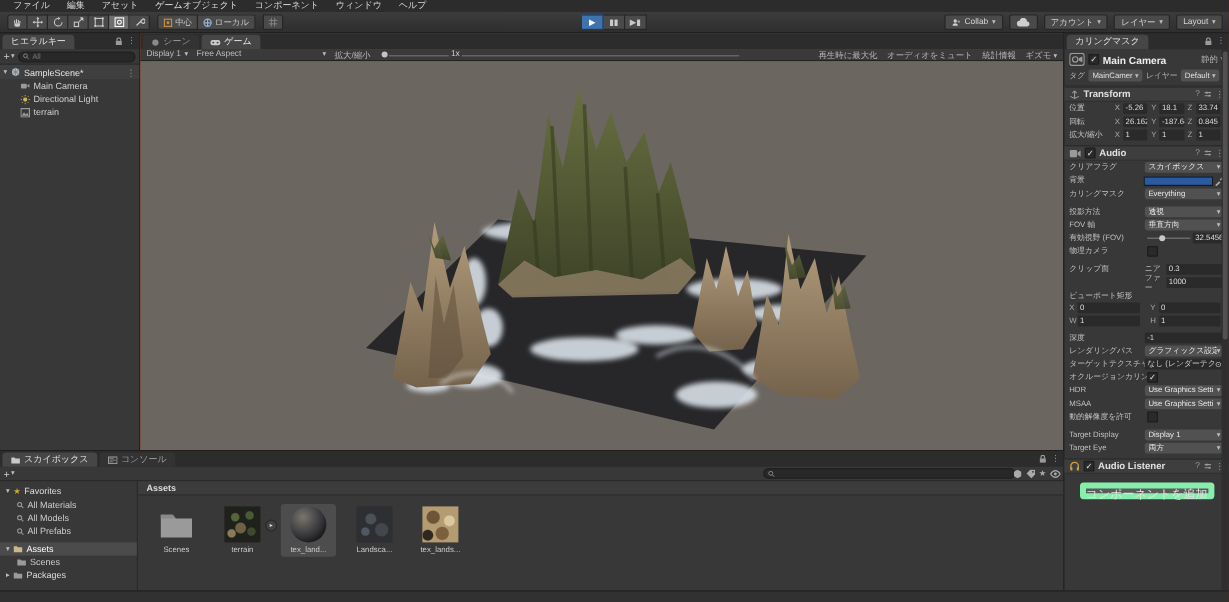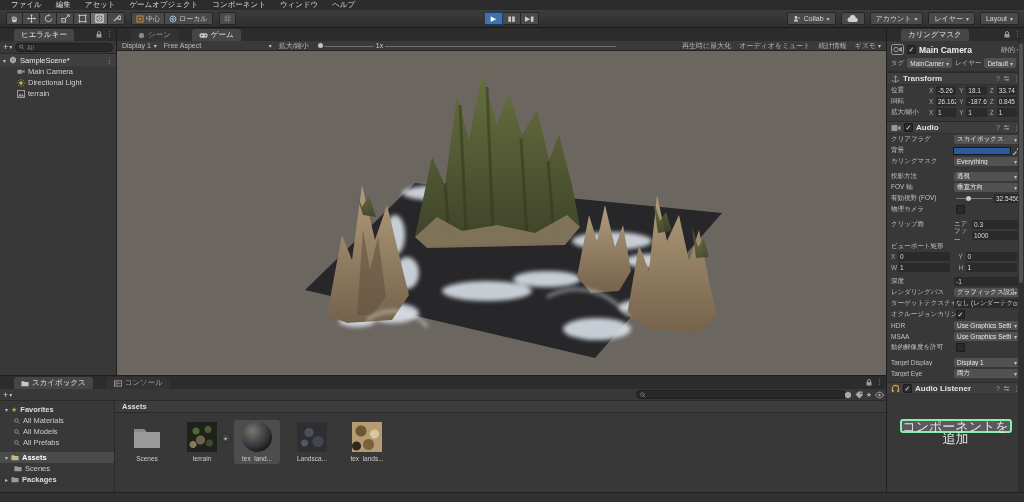--- a/index.html
+++ b/index.html
@@ -20,21 +20,21 @@
   .tbtn.txt{width:auto;padding:0 4px;gap:2px;font-size:7px;white-space:nowrap}
   .tbtn.dim{color:#8a8a8a}
   #playgrp{position:absolute;left:50%;transform:translateX(-50%);display:flex}
   #playgrp .tbtn{width:18px;font-size:7px}
   #playgrp .tbtn.on{background:#3e73ae;border-color:#1d3b5e;color:#fff}
   #rightgrp{margin-left:auto;display:flex;align-items:center;gap:5px;margin-right:5px}
   .rbtn{height:13px;background:#4a4a4a;border:1px solid #262626;border-radius:2px;display:flex;align-items:center;padding:0 5px;gap:3px;font-size:7px;color:#d6d6d6;white-space:nowrap}
   .caret{font-size:6px;color:#bdbdbd}
   
   .tabbar{height:13px;background:#2c2c2c;display:flex;align-items:flex-end;position:relative}
-  .tab{height:12px;padding:0 7px;display:flex;align-items:center;gap:3px;font-size:7.5px;color:#9d9d9d;background:#333;border-radius:3px 3px 0 0;margin-left:14px;white-space:nowrap}
+  .tab{height:12px;padding:0 7px;display:flex;align-items:center;gap:3px;font-size:7.5px;color:#9d9d9d;background:#333;border-radius:3px 3px 0 0;margin-left:2px;white-space:nowrap}
   .tab.active{background:#464646;color:#e2e2e2}
   .tabicons{position:absolute;right:3px;top:2px;display:flex;align-items:center;gap:4px;color:#9a9a9a;font-size:7px}
   
   #hier{top:28px;left:0;width:117px;height:347px;background:#383838;border-right:1px solid #1f1f1f}
   .htb{height:13px;display:flex;align-items:center;padding:0 3px;gap:3px;border-bottom:1px solid #2a2a2a}
   .plusbtn{display:flex;align-items:center;gap:1px;color:#ccc;font-size:9px;line-height:8px}
   .search{flex:1;height:9px;background:#282828;border:1px solid #1f1f1f;border-radius:5px;display:flex;align-items:center;padding:0 3px;gap:2px}
   .search input{background:none;border:none;outline:none;color:#ddd;font-size:6.5px;width:100%;font-family:inherit}
   .search input::placeholder{color:#777}
   .scenerow{height:12px;background:#3f3f3f;display:flex;align-items:center;gap:3px;padding:0 3px;font-size:7.5px;color:#e6e6e6;position:relative}
@@ -76,33 +76,33 @@
   .swatch{width:58px;height:8px;background:#2a5aa0;border:1px solid #191919;flex:none}
   .slwrap{display:flex;align-items:center;gap:2px;flex:none}
   .sltrack{position:relative;width:36px;height:8px}
   .sltrack .ln{position:absolute;left:0;right:0;top:3.5px;height:1px;background:#777}
   .sltrack .kb{position:absolute;left:10px;top:1.5px;width:5px;height:5px;border-radius:50%;background:#c8c8c8}
   .val{width:26px;height:9px;background:#2a2a2a;border-radius:1px;color:#dedede;padding:0 2px;line-height:9px;overflow:hidden;white-space:nowrap}
   .sublbl{width:18px;flex:none;color:#b5b5b5}
   .wbox{width:48px;flex:none;height:9px;background:#2a2a2a;border-radius:1px;color:#dedede;padding:0 2px;line-height:9px;overflow:hidden}
   .vgrid{display:grid;grid-template-columns:1fr 1fr;gap:1px 6px;padding:0 4px;font-size:6.5px}
   .vcell{display:flex;align-items:center;height:10px}
-  .addbtn{display:block;margin:24px auto 0;width:112px;height:14px;background:#5a5a5a;border:2px solid #86efac;border-radius:3px;color:#e2e2e2;font-size:13px;text-align:center;line-height:12px;cursor:default}
+  .addbtn{display:block;margin:7px auto 0;width:112px;height:14px;background:#5a5a5a;border:5px solid #86efac;border-radius:3px;color:#e2e2e2;font-size:10px;text-align:center;line-height:12px;cursor:default}
   .vsbtrack{position:absolute;right:0;top:13px;width:6px;height:451px;background:#2f2f2f}
   .vsb{position:absolute;right:1px;top:15px;width:4px;height:240px;background:#515151;border-radius:2px}
   .gap4{height:4px}
   
   #proj{top:375px;left:0;width:886px;height:117px;background:#383838;border-top:1px solid #1f1f1f}
   .ptb{height:12px;display:flex;align-items:center;padding:0 3px;gap:3px;border-bottom:1px solid #2a2a2a;position:relative}
   .ptb .search{position:absolute;right:40px;width:210px}
   .ptbicons{position:absolute;right:2px;display:flex;align-items:center;gap:3px;color:#b5b5b5}
   #pbody{display:flex;height:92px}
   #ptree{width:115px;border-right:1px solid #2b2b2b;padding-top:3px}
   .prow{height:11px;display:flex;align-items:center;gap:3px;padding-left:5px;font-size:7.5px;color:#cccccc;white-space:nowrap}
-  .prow.b{font-weight:bold;color:#dddddd}
+  .prow.b{font-weight:normal;color:#dddddd}
   .prow.ind{padding-left:14px}
   .prow.sel{background:#4b4b4b;color:#fff}
   #passets{flex:1;display:flex;flex-direction:column}
   .ahdr{height:12px;background:#3c3c3c;border-bottom:1px solid #2b2b2b;display:flex;align-items:center;padding-left:7px;font-size:7.5px;color:#ddd;font-weight:bold}
   .cells{display:flex;gap:9px;padding:7px 0 0 9px;align-items:flex-start}
   .cell{width:46px;display:flex;flex-direction:column;align-items:center;gap:3px;position:relative;padding:2px 0}
   .cell.sel{background:#4d4d4d;border-radius:3px}
   .th{width:30px;height:30px;flex:none}
   .cap{font-size:6.5px;color:#cccccc;max-width:44px;overflow:hidden;white-space:nowrap}
   .exp{position:absolute;right:-6px;top:13px;width:10px;height:10px;border-radius:50%;background:#424242;border:1px solid #292929;color:#ddd;font-size:5px;display:flex;align-items:center;justify-content:center;z-index:2}

